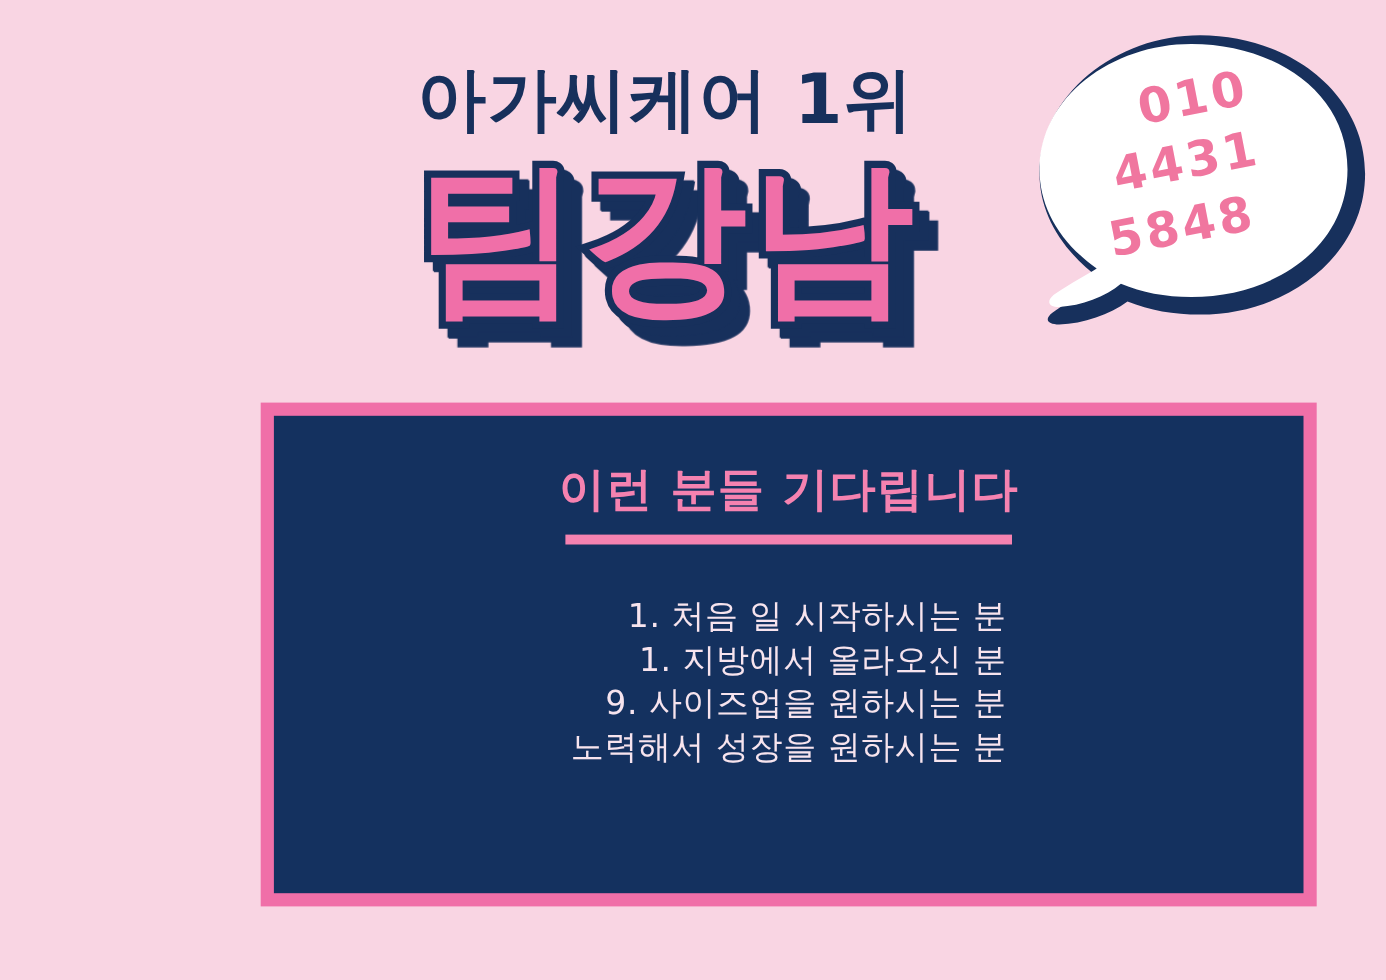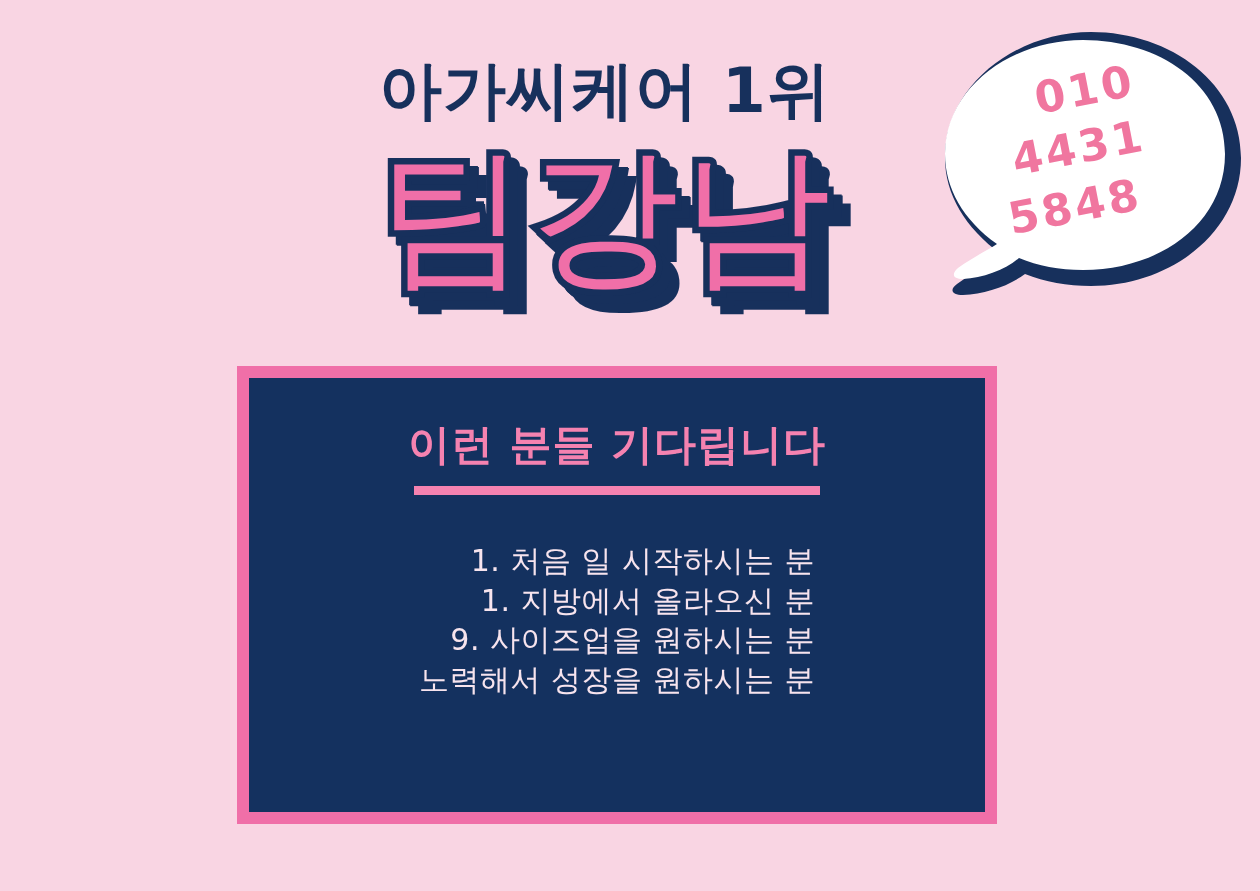--- a/index.html
+++ b/index.html
@@ -35,21 +35,21 @@
     position:absolute;
     left:0; top:128px;
     width:1210px;
     text-align:center;
     pointer-events:none;
   }
   .brand {
     display:inline-block;
     font-family:"DejaVu Sans", sans-serif;
     font-size:150px;
-    font-weight:normal;
+    font-weight:bold;
     letter-spacing:2px;
     line-height:1.18;
     color:#f06fa8;
     white-space:nowrap;
     -webkit-text-stroke:13px #17305c;
     paint-order: stroke fill;
     filter:
       drop-shadow(8px 8px 0 #17305c)
       drop-shadow(9px 9px 0 #17305c);
   }
@@ -82,21 +82,21 @@
     white-space:nowrap;
   }
   .bubble-line.l1 { margin-left:38px; }
   .bubble-line.l2 { margin-left:4px; }
   .bubble-line.l3 { margin-left:-26px; }
 
   
   .panel {
     position:absolute;
     left:237px; top:366px;
-    width:760px; height:458px;
+    width:960px; height:458px;
     background:#f06fa8;
     padding:12px;
   }
   .panel-inner {
     width:100%; height:100%;
     background:#14315f;
     display:flex;
     flex-direction:column;
     align-items:center;
   }

